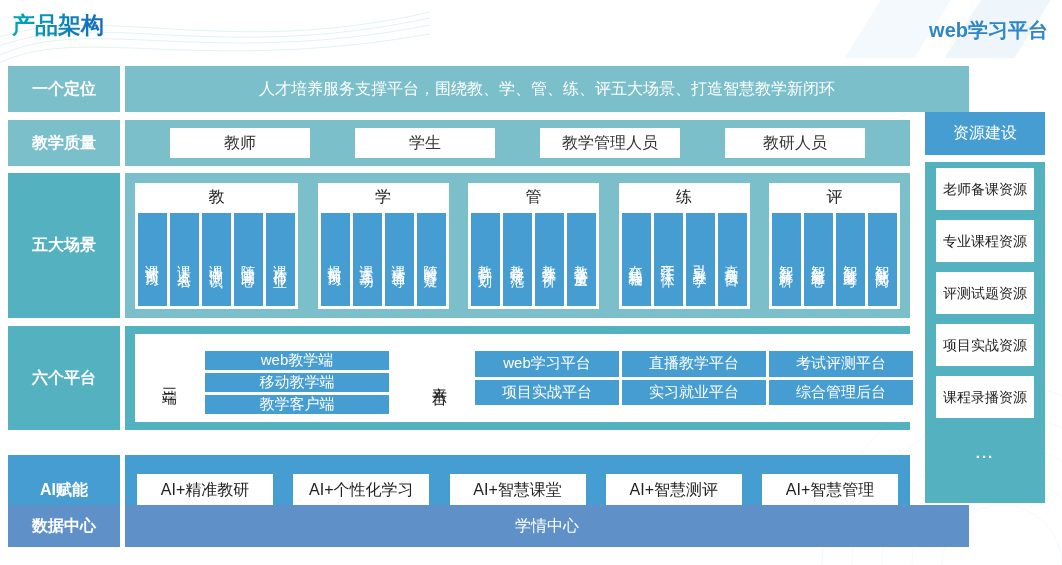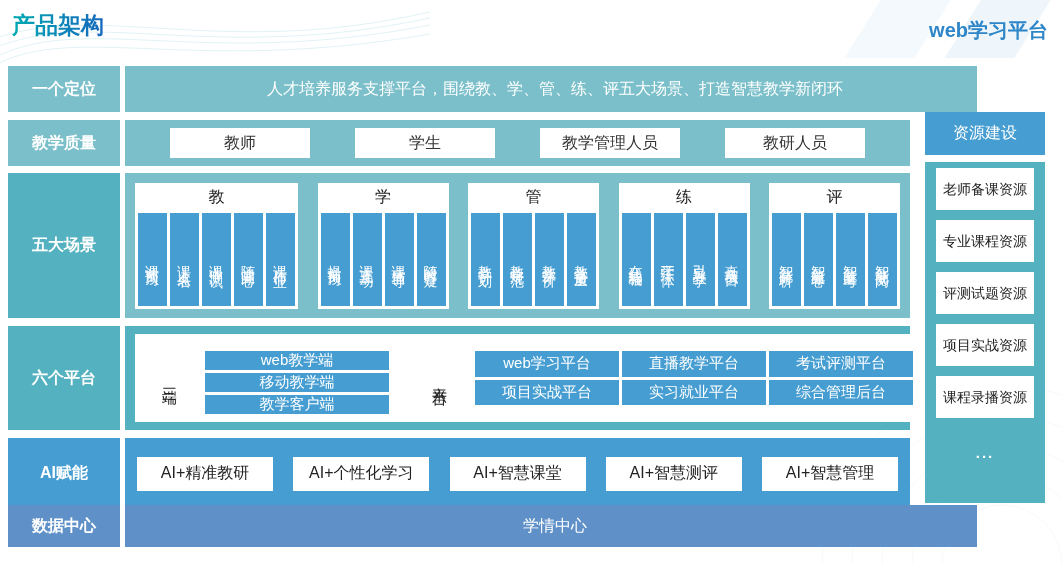--- a/index.html
+++ b/index.html
@@ -30,24 +30,24 @@
   .row-content{position:absolute;left:125px;}
   .teal-light{background:#7abfc9;}
   .teal{background:#54b1c0;}
   .blue{background:#459dd1;}
   .steel{background:#5f91c8;}
   
   .r1{top:66px;height:46px;}
   .r2{top:120px;height:46px;}
   .r3{top:173px;height:145px;}
   .r4{top:326px;height:104px;}
-  .r5{top:438px;height:71px;}
+  .r5{top:455px;height:71px;}
   .r6{top:505px;height:42px;}
   .w-main{width:785px;}
-  .w-full{width:844px;padding-left:8px;}
+  .w-full{width:844px;}
   
   .positioning-text{display:flex;align-items:center;justify-content:center;color:#fff;font-size:16px;}
   
   .users-row{display:flex;align-items:center;justify-content:space-evenly;}
   .user-box{width:140px;height:30px;background:#fff;color:#333;font-size:16px;
     display:flex;align-items:center;justify-content:center;}
   
   .scenes-row{display:flex;justify-content:space-between;padding:10px 10px 9px;box-sizing:border-box;}
   .scene-group{background:#fff;padding:3px;display:flex;flex-direction:column;gap:3px;}
   .scene-title{background:#fff;color:#222;font-size:16px;text-align:center;padding:1px 0 2px;}

